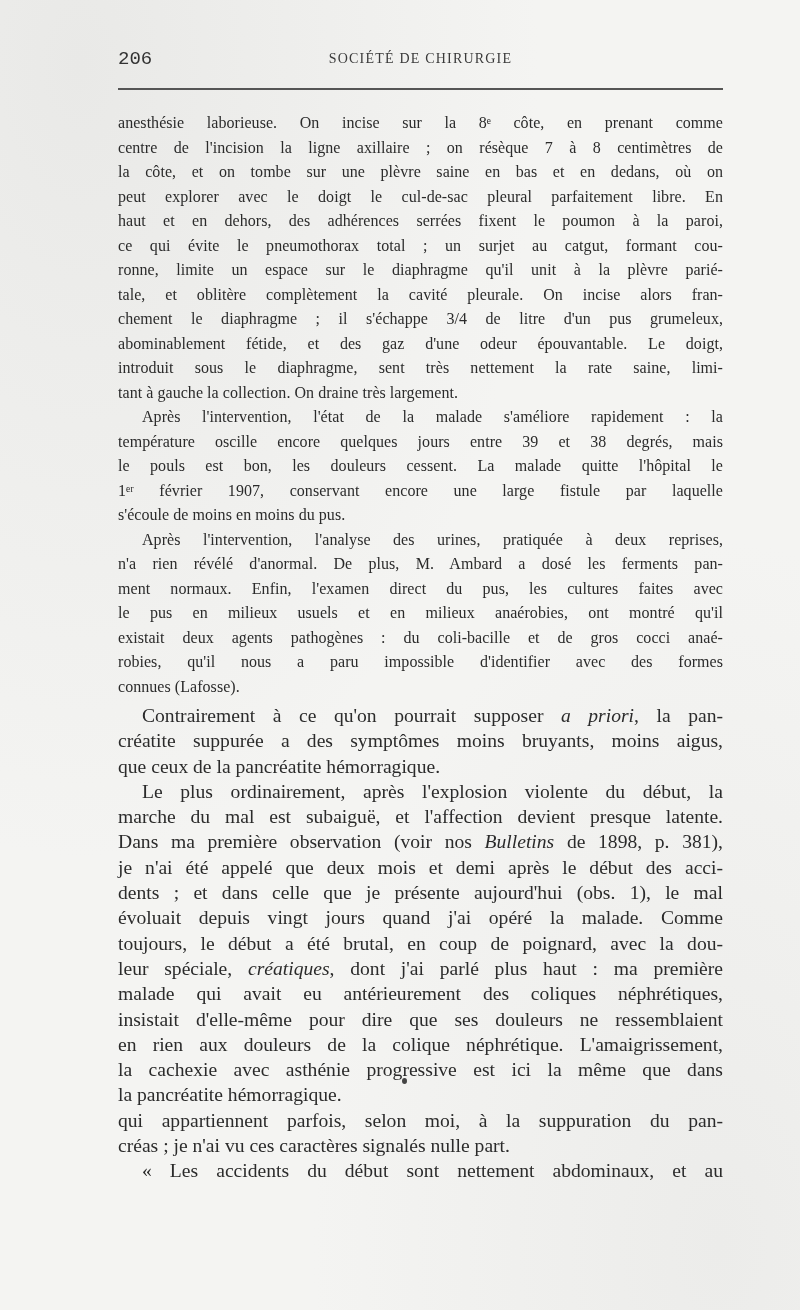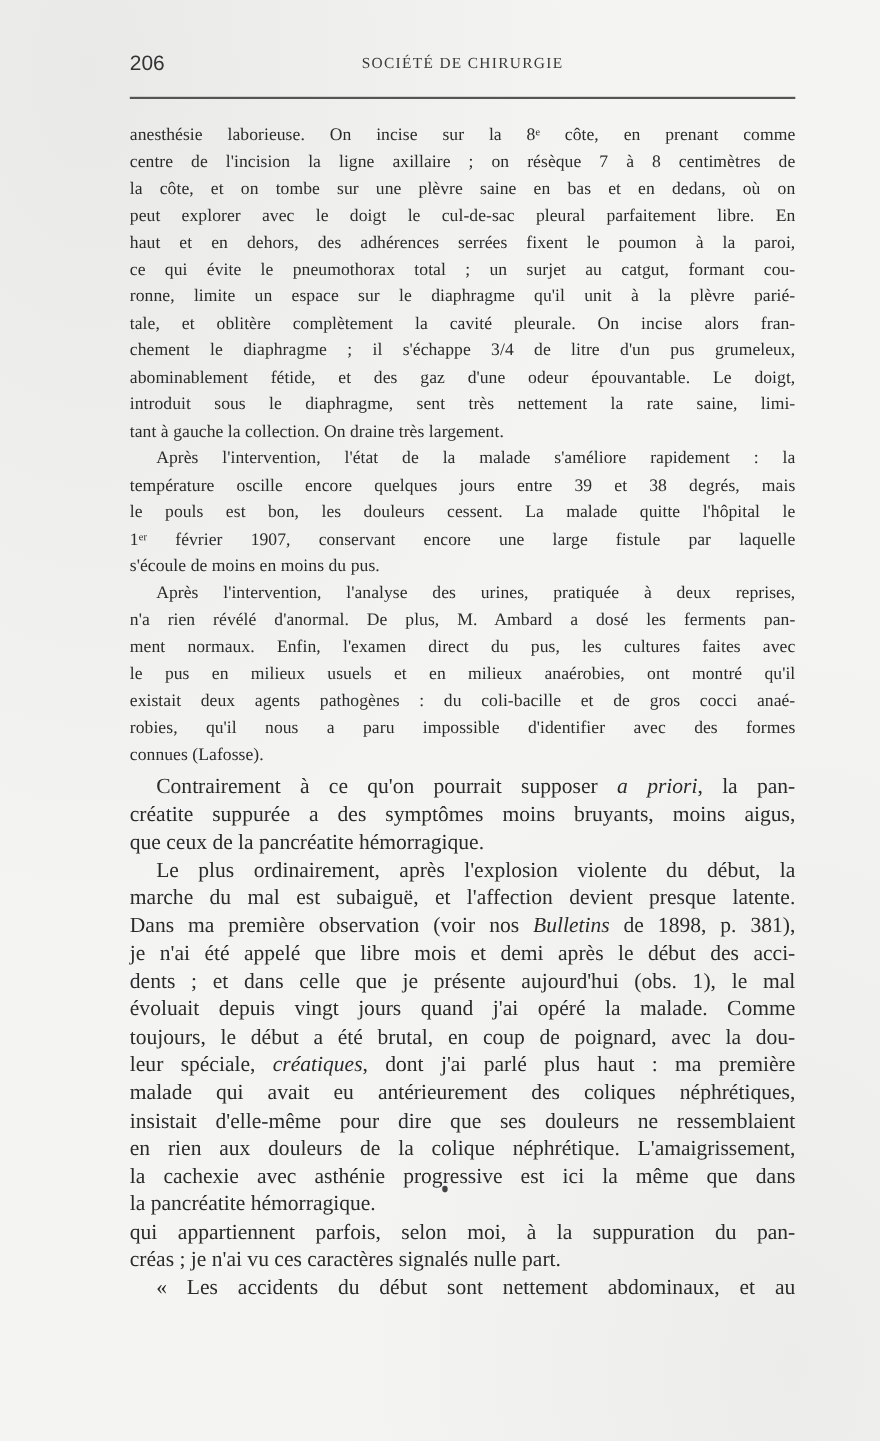--- a/index.html
+++ b/index.html
@@ -28,21 +28,21 @@
     position: absolute;
     top: 48px;
     left: 118px;
     width: 605px;
     height: 24px;
   }
   .page-number {
     position: absolute;
     left: 0;
     top: 0;
-    font-family: Liberation Sans, sans-serif;
+    font-family: Liberation Mono, monospace;
     font-size: 19px;
     color: #333;
   }
   .journal-title {
     position: absolute;
     left: 0;
     right: 0;
     top: 3px;
     text-align: center;
     font-family: "Liberation Serif", serif;
@@ -144,21 +144,21 @@
   <div class="block large" id="discussion" style="top:703px;">
       <div>
         <span class="line indent">Contrairement à ce qu'on pourrait supposer <span class="ital">a priori</span>, la pan-</span>
         <span class="line">créatite suppurée a des symptômes moins bruyants, moins aigus,</span>
         <span class="line last">que ceux de la pancréatite hémorragique.</span>
       </div>
       <div>
         <span class="line indent">Le plus ordinairement, après l'explosion violente du début, la</span>
         <span class="line">marche du mal est subaiguë, et l'affection devient presque latente.</span>
         <span class="line">Dans ma première observation (voir nos <span class="ital">Bulletins</span> de 1898, p. 381),</span>
-        <span class="line">je n'ai été appelé que libre mois et demi après le début des acci-</span>
+        <span class="line">je n'ai été appelé que deux mois et demi après le début des acci-</span>
         <span class="line">dents ; et dans celle que je présente aujourd'hui (obs. 1), le mal</span>
         <span class="line">évoluait depuis vingt jours quand j'ai opéré la malade. Comme</span>
         <span class="line">toujours, le début a été brutal, en coup de poignard, avec la dou-</span>
         <span class="line">leur spéciale, <span class="ital">créatiques</span>, dont j'ai parlé plus haut : ma première</span>
         <span class="line">malade qui avait eu antérieurement des coliques néphrétiques,</span>
         <span class="line">insistait d'elle-même pour dire que ses douleurs ne ressemblaient</span>
         <span class="line">en rien aux douleurs de la colique néphrétique. L'amaigrissement,</span>
         <span class="line">la cachexie avec asthénie progressive est ici la même que dans</span>
         <span class="line last">la pancréatite hémorragique.</span>
       </div>

